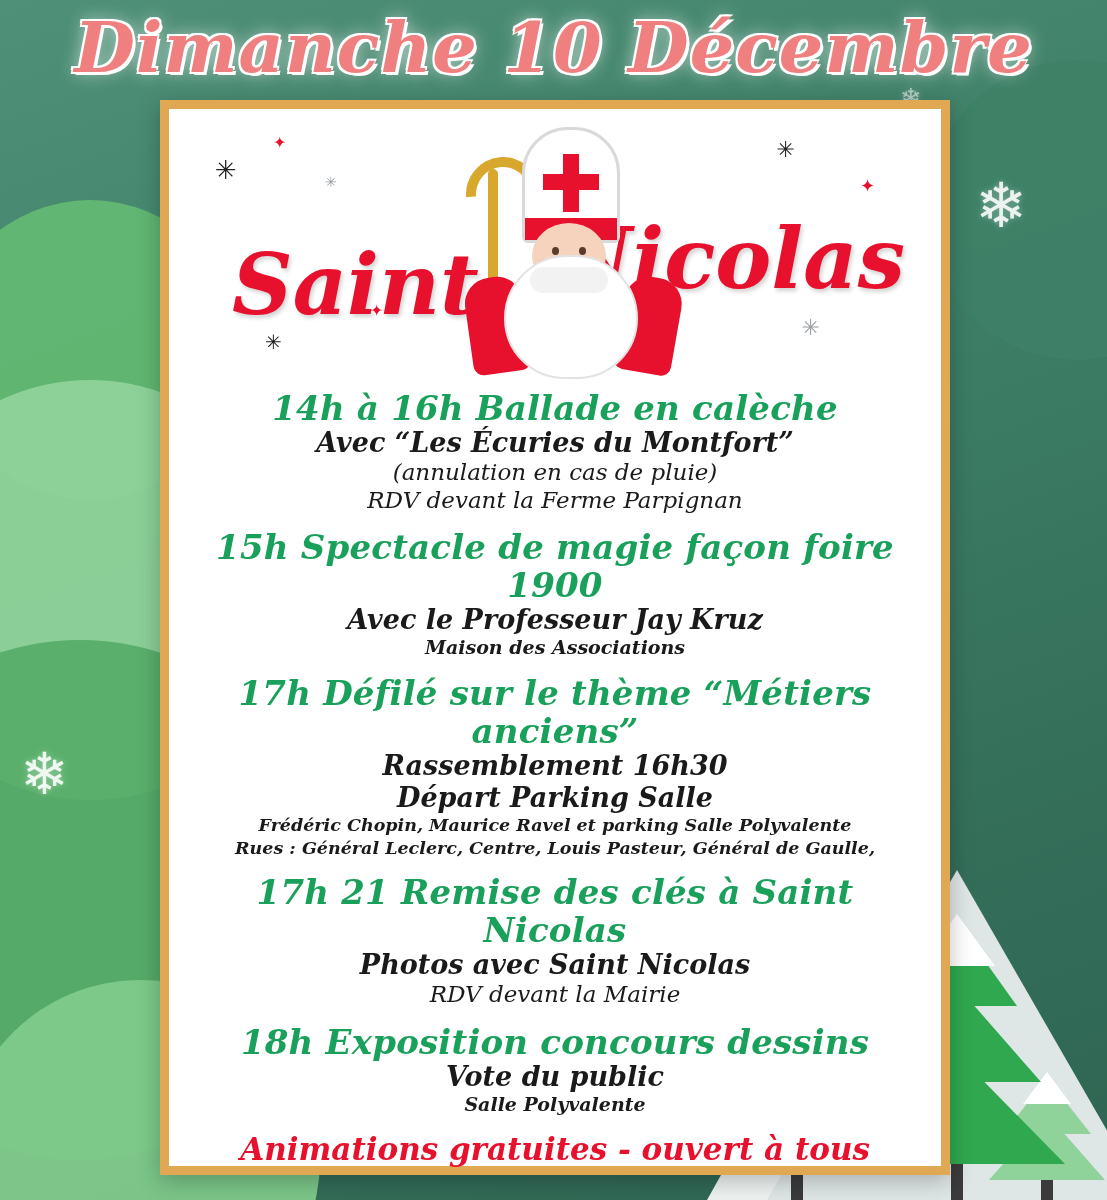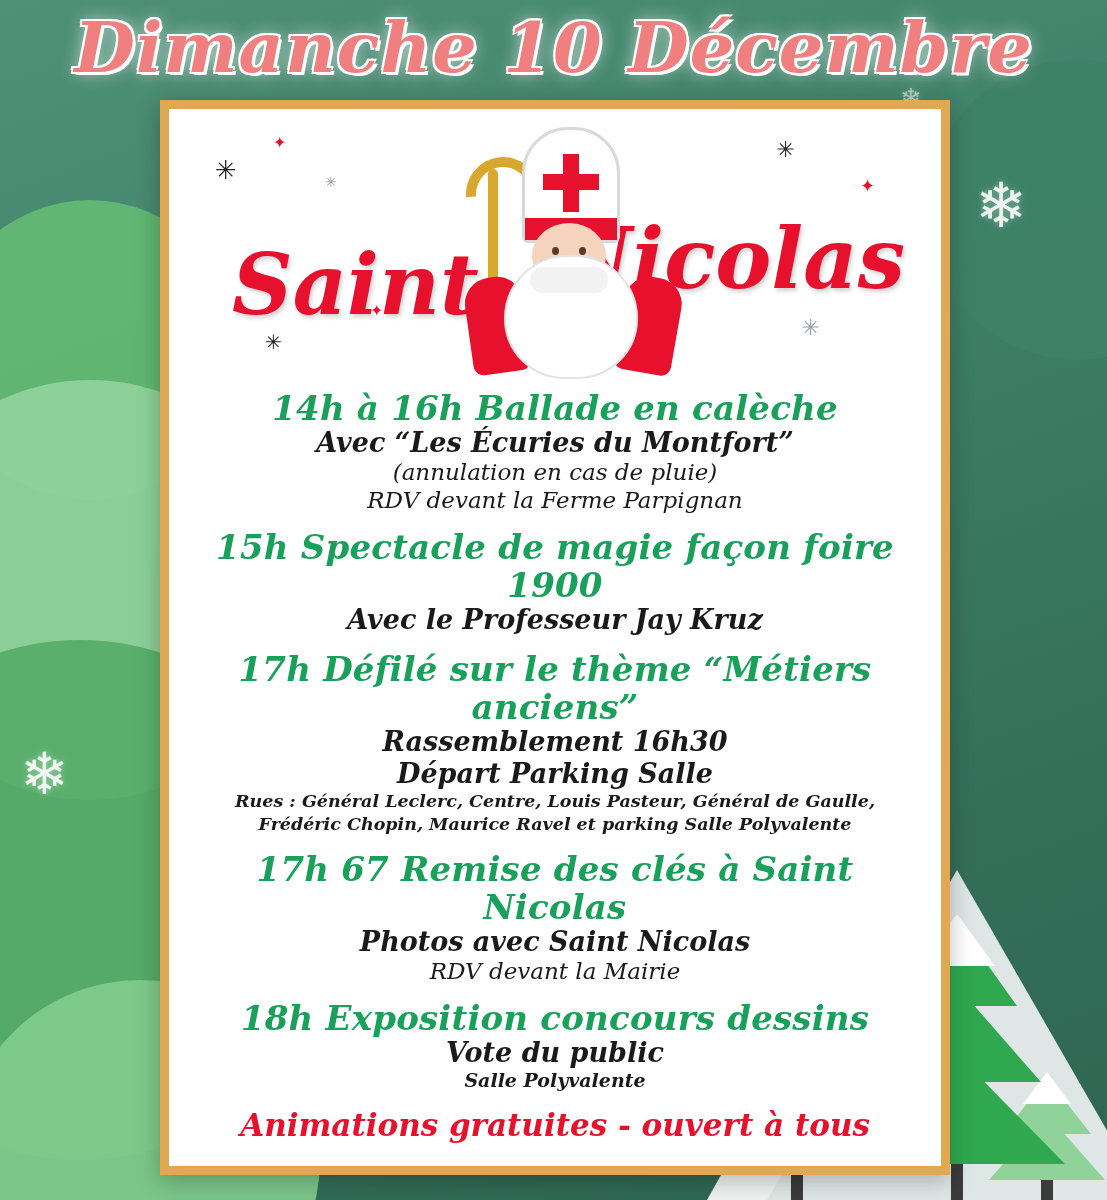--- a/index.html
+++ b/index.html
@@ -430,32 +430,33 @@
         <div class="block">
           <div class="line-title">14h à 16h Ballade en  calèche</div>
           <div class="line-sub1">Avec “Les Écuries du Montfort”</div>
           <div class="line-sub2">(annulation en cas de pluie)</div>
           <div class="line-sub2">RDV devant la  Ferme Parpignan</div>
         </div>
 
         <div class="block">
           <div class="line-title">15h  Spectacle de magie façon foire 1900</div>
           <div class="line-sub1">Avec  le Professeur Jay Kruz</div>
+          <div class="line-small">Maison des Associations</div>
         </div>
 
         <div class="block">
           <div class="line-title">17h  Défilé sur le thème  “Métiers anciens”</div>
           <div class="line-sub1">Rassemblement 16h30</div>
           <div class="line-sub1">Départ Parking Salle</div>
+          <div class="line-streets">Frédéric Chopin, Maurice Ravel et parking Salle Polyvalente</div>
           <div class="line-streets">Rues : Général Leclerc, Centre, Louis Pasteur, Général de Gaulle,</div>
-          <div class="line-streets">Frédéric Chopin, Maurice Ravel et parking Salle Polyvalente</div>
         </div>
 
         <div class="block">
-          <div class="line-title">17h 67 Remise des clés à Saint Nicolas</div>
+          <div class="line-title">17h 21 Remise des clés à Saint Nicolas</div>
           <div class="line-sub1">Photos avec Saint Nicolas</div>
           <div class="line-sub2">RDV devant la  Mairie</div>
         </div>
 
         <div class="block">
           <div class="line-title">18h  Exposition concours dessins</div>
           <div class="line-sub1">Vote  du public</div>
           <div class="line-small">Salle Polyvalente</div>
         </div>
 

